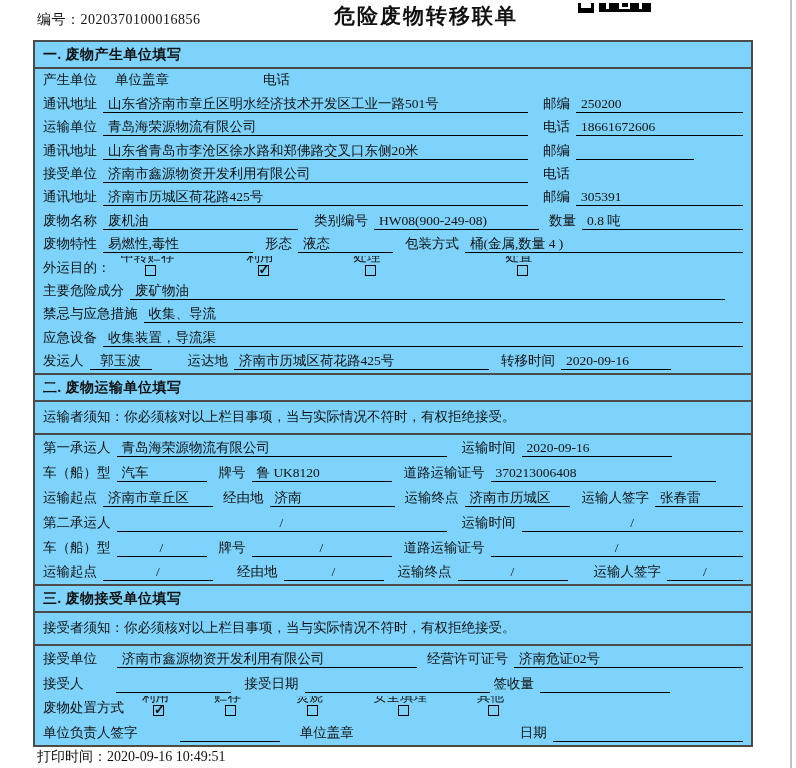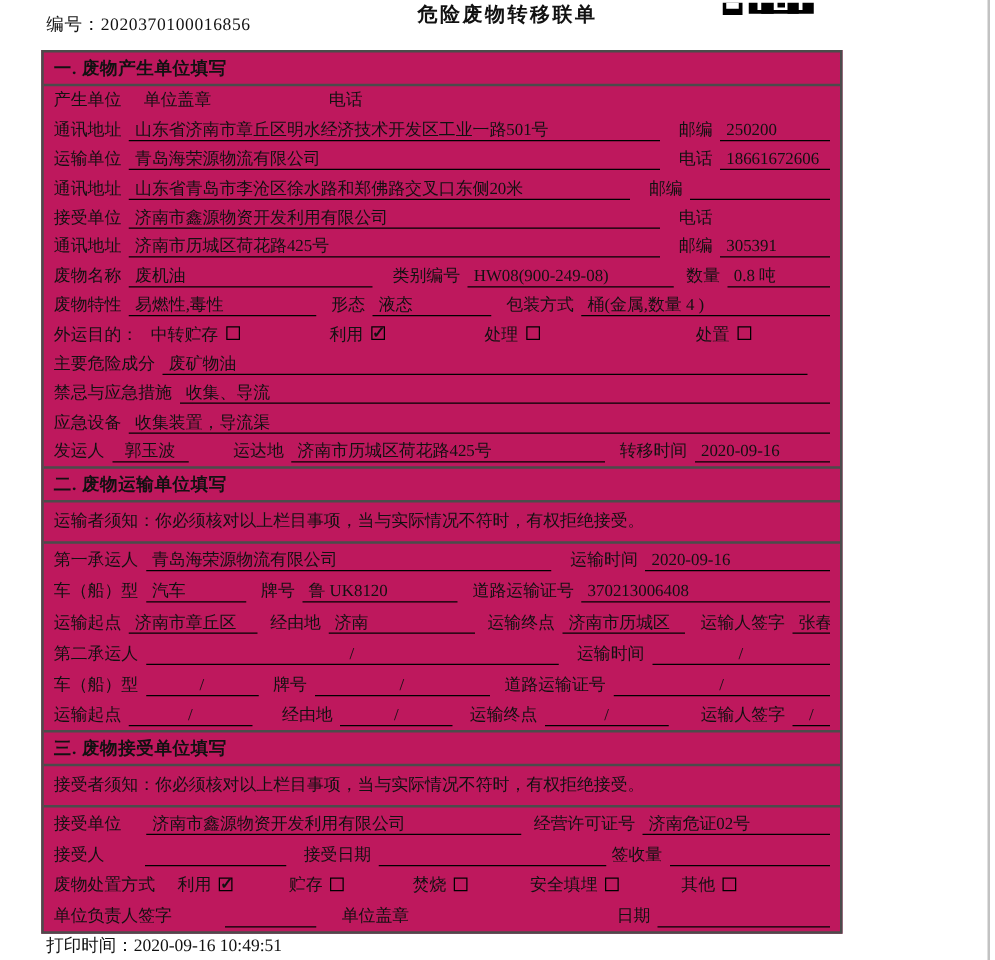--- a/index.html
+++ b/index.html
@@ -2,29 +2,29 @@
 <html><head>
 <meta charset="utf-8">
 <style>
   * { margin:0; padding:0; box-sizing:border-box; }
   html,body { width:796px; height:768px; background:#ffffff; overflow:hidden;
     font-family:"Liberation Serif","DejaVu Serif",serif; color:#111; }
   .page { position:relative; width:796px; height:768px; background:#fff; }
 
   
   .serial { position:absolute; left:37px; top:11px; font-size:14px; letter-spacing:.5px; }
-  .doc-title { position:absolute; left:334px; top:2px; font-size:16px; font-weight:bold;
+  .doc-title { position:absolute; left:334px; top:2px; font-size:21px; font-weight:bold;
     letter-spacing:2px; }
   .qr-frag { position:absolute; left:578px; top:0; }
 
   
   .page-edge { position:absolute; left:790px; top:0; width:2px; height:768px; background:#c2c2c2; }
 
   
-  .form { position:absolute; left:33px; top:40px; width:641px; border:2px solid #4b4b4b; background:#be185d; }
+  .form { position:absolute; left:33px; top:40px; width:720px; border:2px solid #4b4b4b; background:#7dd3fc; }
   .sec-head { font-size:14px; font-weight:bold; padding:4px 8px 3px 8px;
     border-top:2px solid #4b4b4b; border-bottom:2px solid #4b4b4b; letter-spacing:.5px; }
   .sec-head.first { border-top:none; }
   .note-row { font-size:13.5px; padding:6px 8px 7px 8px; border-bottom:2px solid #4b4b4b; }
 
   .row { display:flex; align-items:flex-end; height:23.4px; padding:0 8px 3px 8px;
     font-size:13.5px; white-space:nowrap; overflow:hidden; }
   .s2 .row { height:24.9px; }
   .s3 .row { height:24.6px; }
 
@@ -32,21 +32,21 @@
   .val { display:inline-block; border-bottom:1px solid #000; padding:0 5px; min-width:30px;
     line-height:16px; overflow:hidden; }
   .val.fill { flex:1; }
   .val.ctr { text-align:center; }
 
   
   .cb { display:inline-block; flex:none; width:11px; height:11px; border:1px solid #000;
     margin-left:6px; position:relative; top:-1px; }
   .cb[data-checked="true"]::after { content:"✓"; position:absolute; left:0px; top:-4px;
     font-size:13px; font-weight:bold; }
-  .opt { display:flex; align-items:center; }
+  .opt { display:flex; align-items:center;flex-direction:column; }
 
   
   .print-time { position:absolute; left:37px; top:748px; font-size:14px; }
 </style>
 </head>
 <body>
 
 <div class="page">
 
   <div class="serial">

